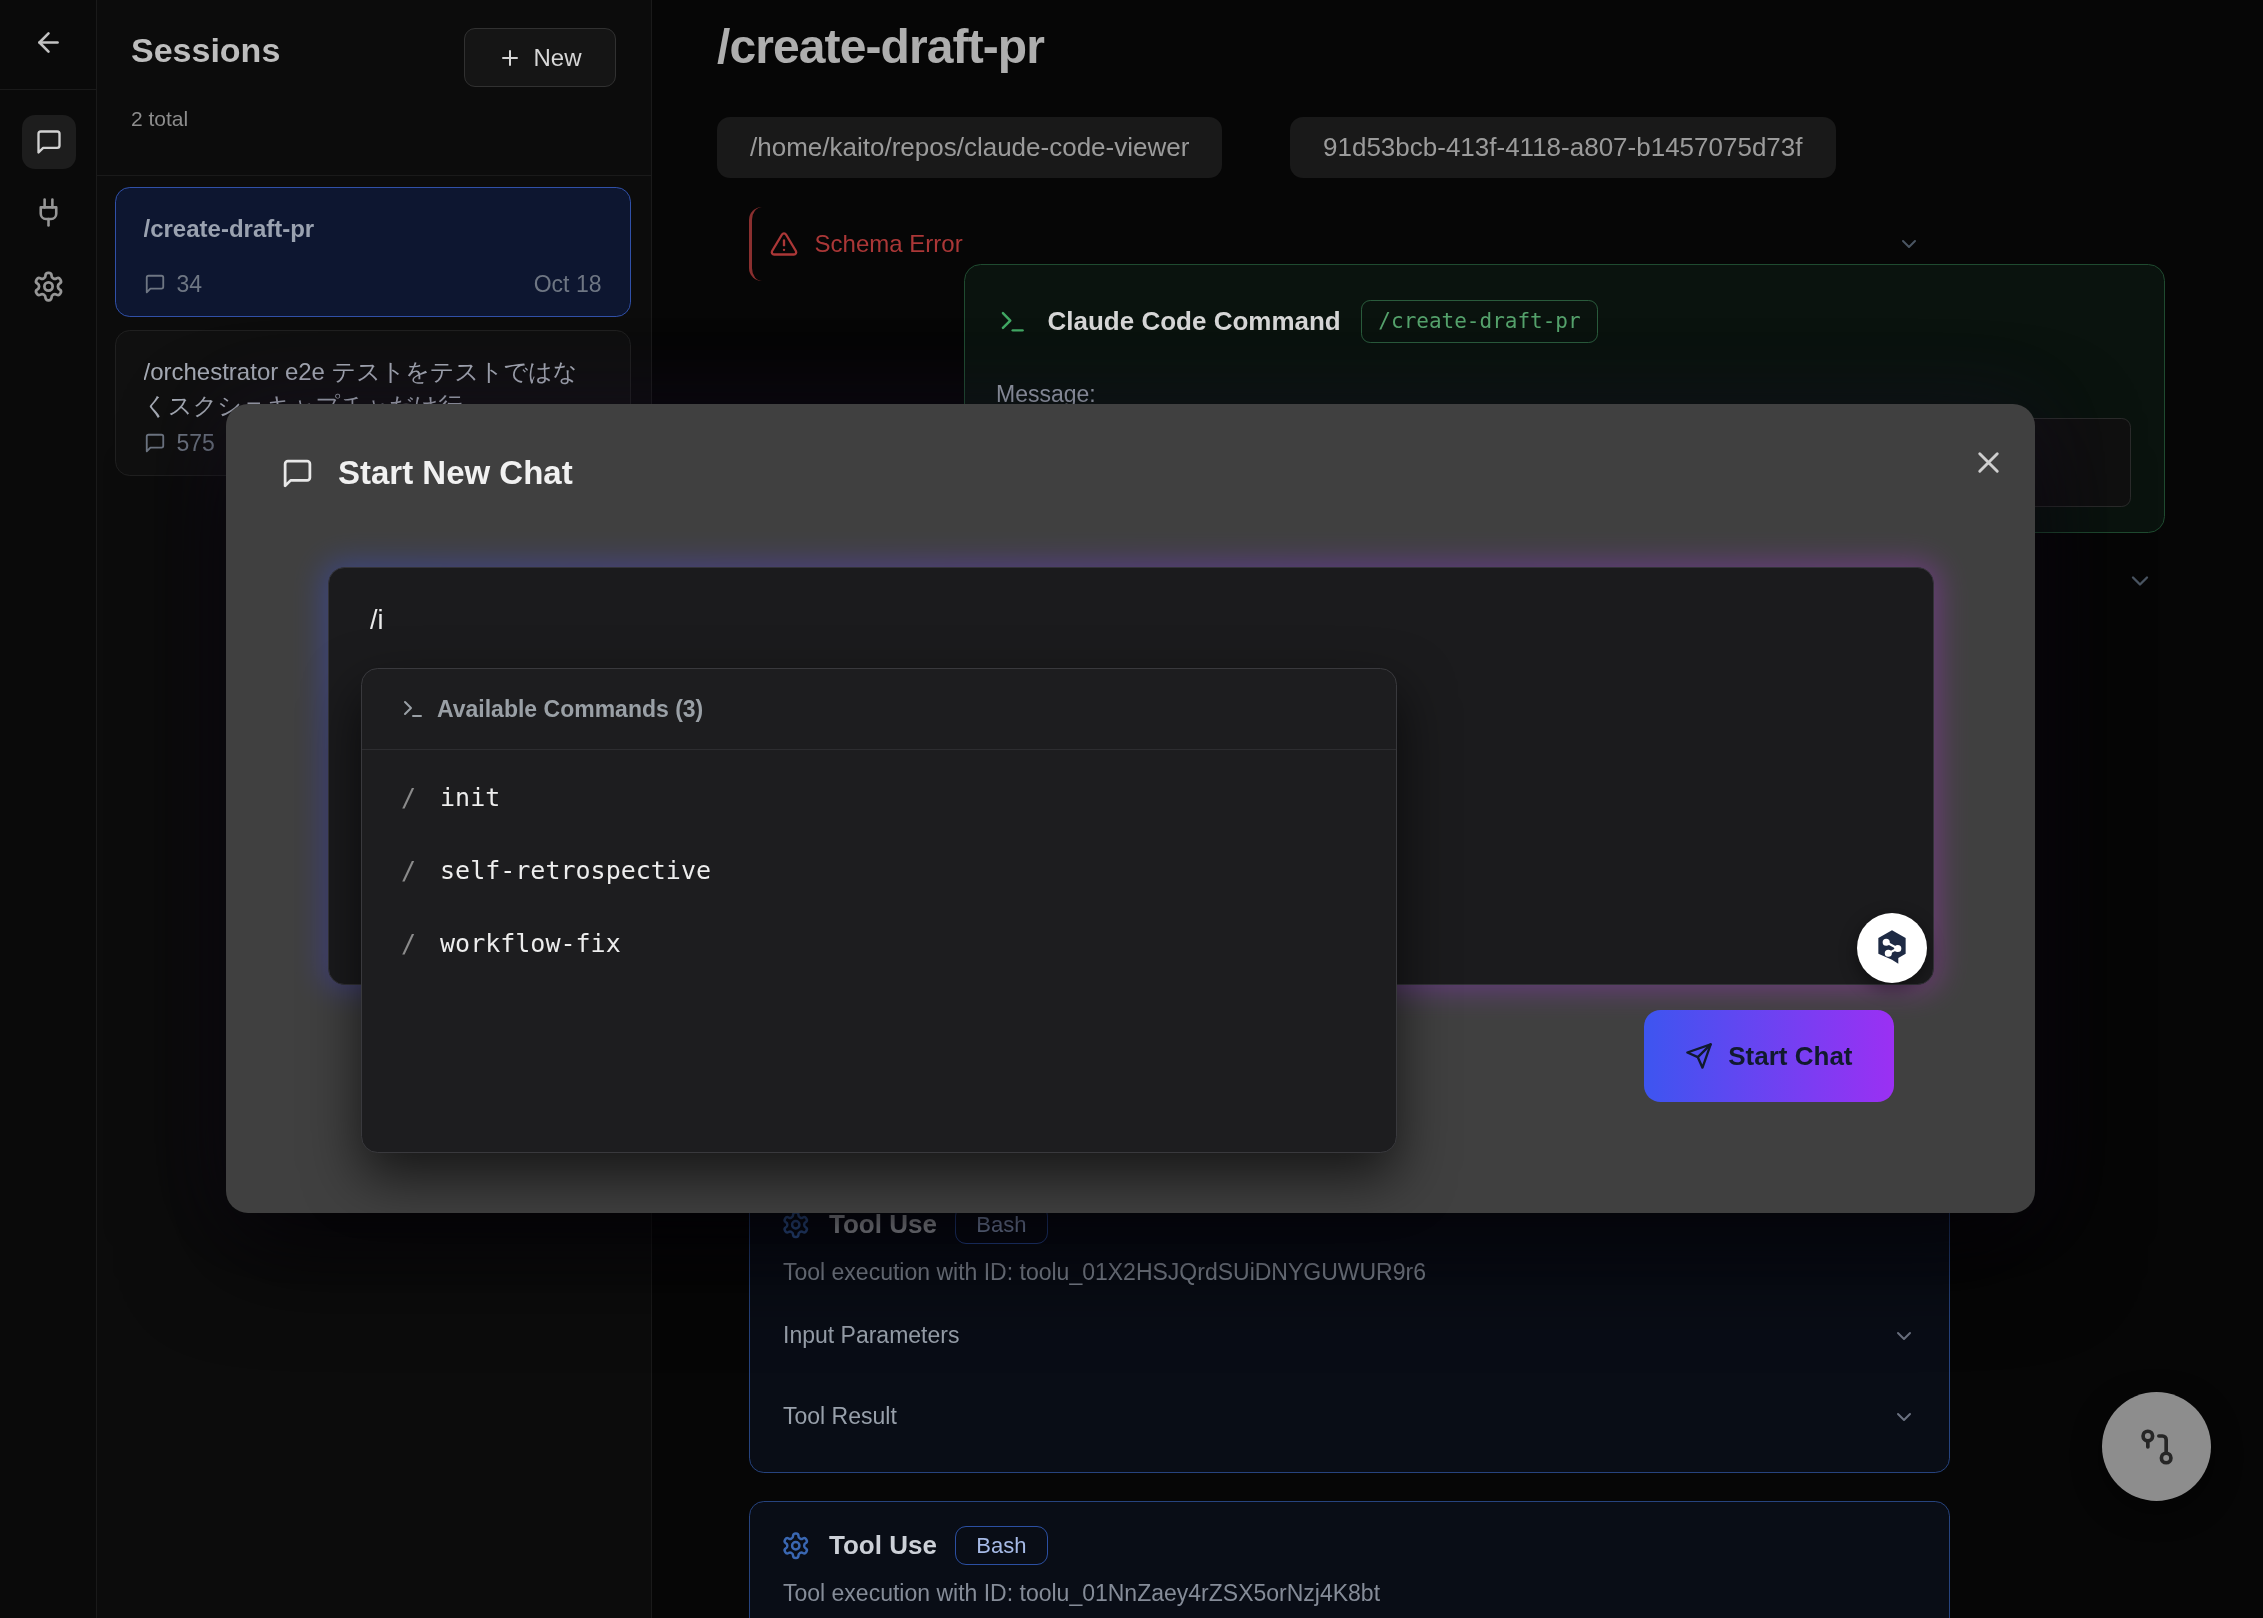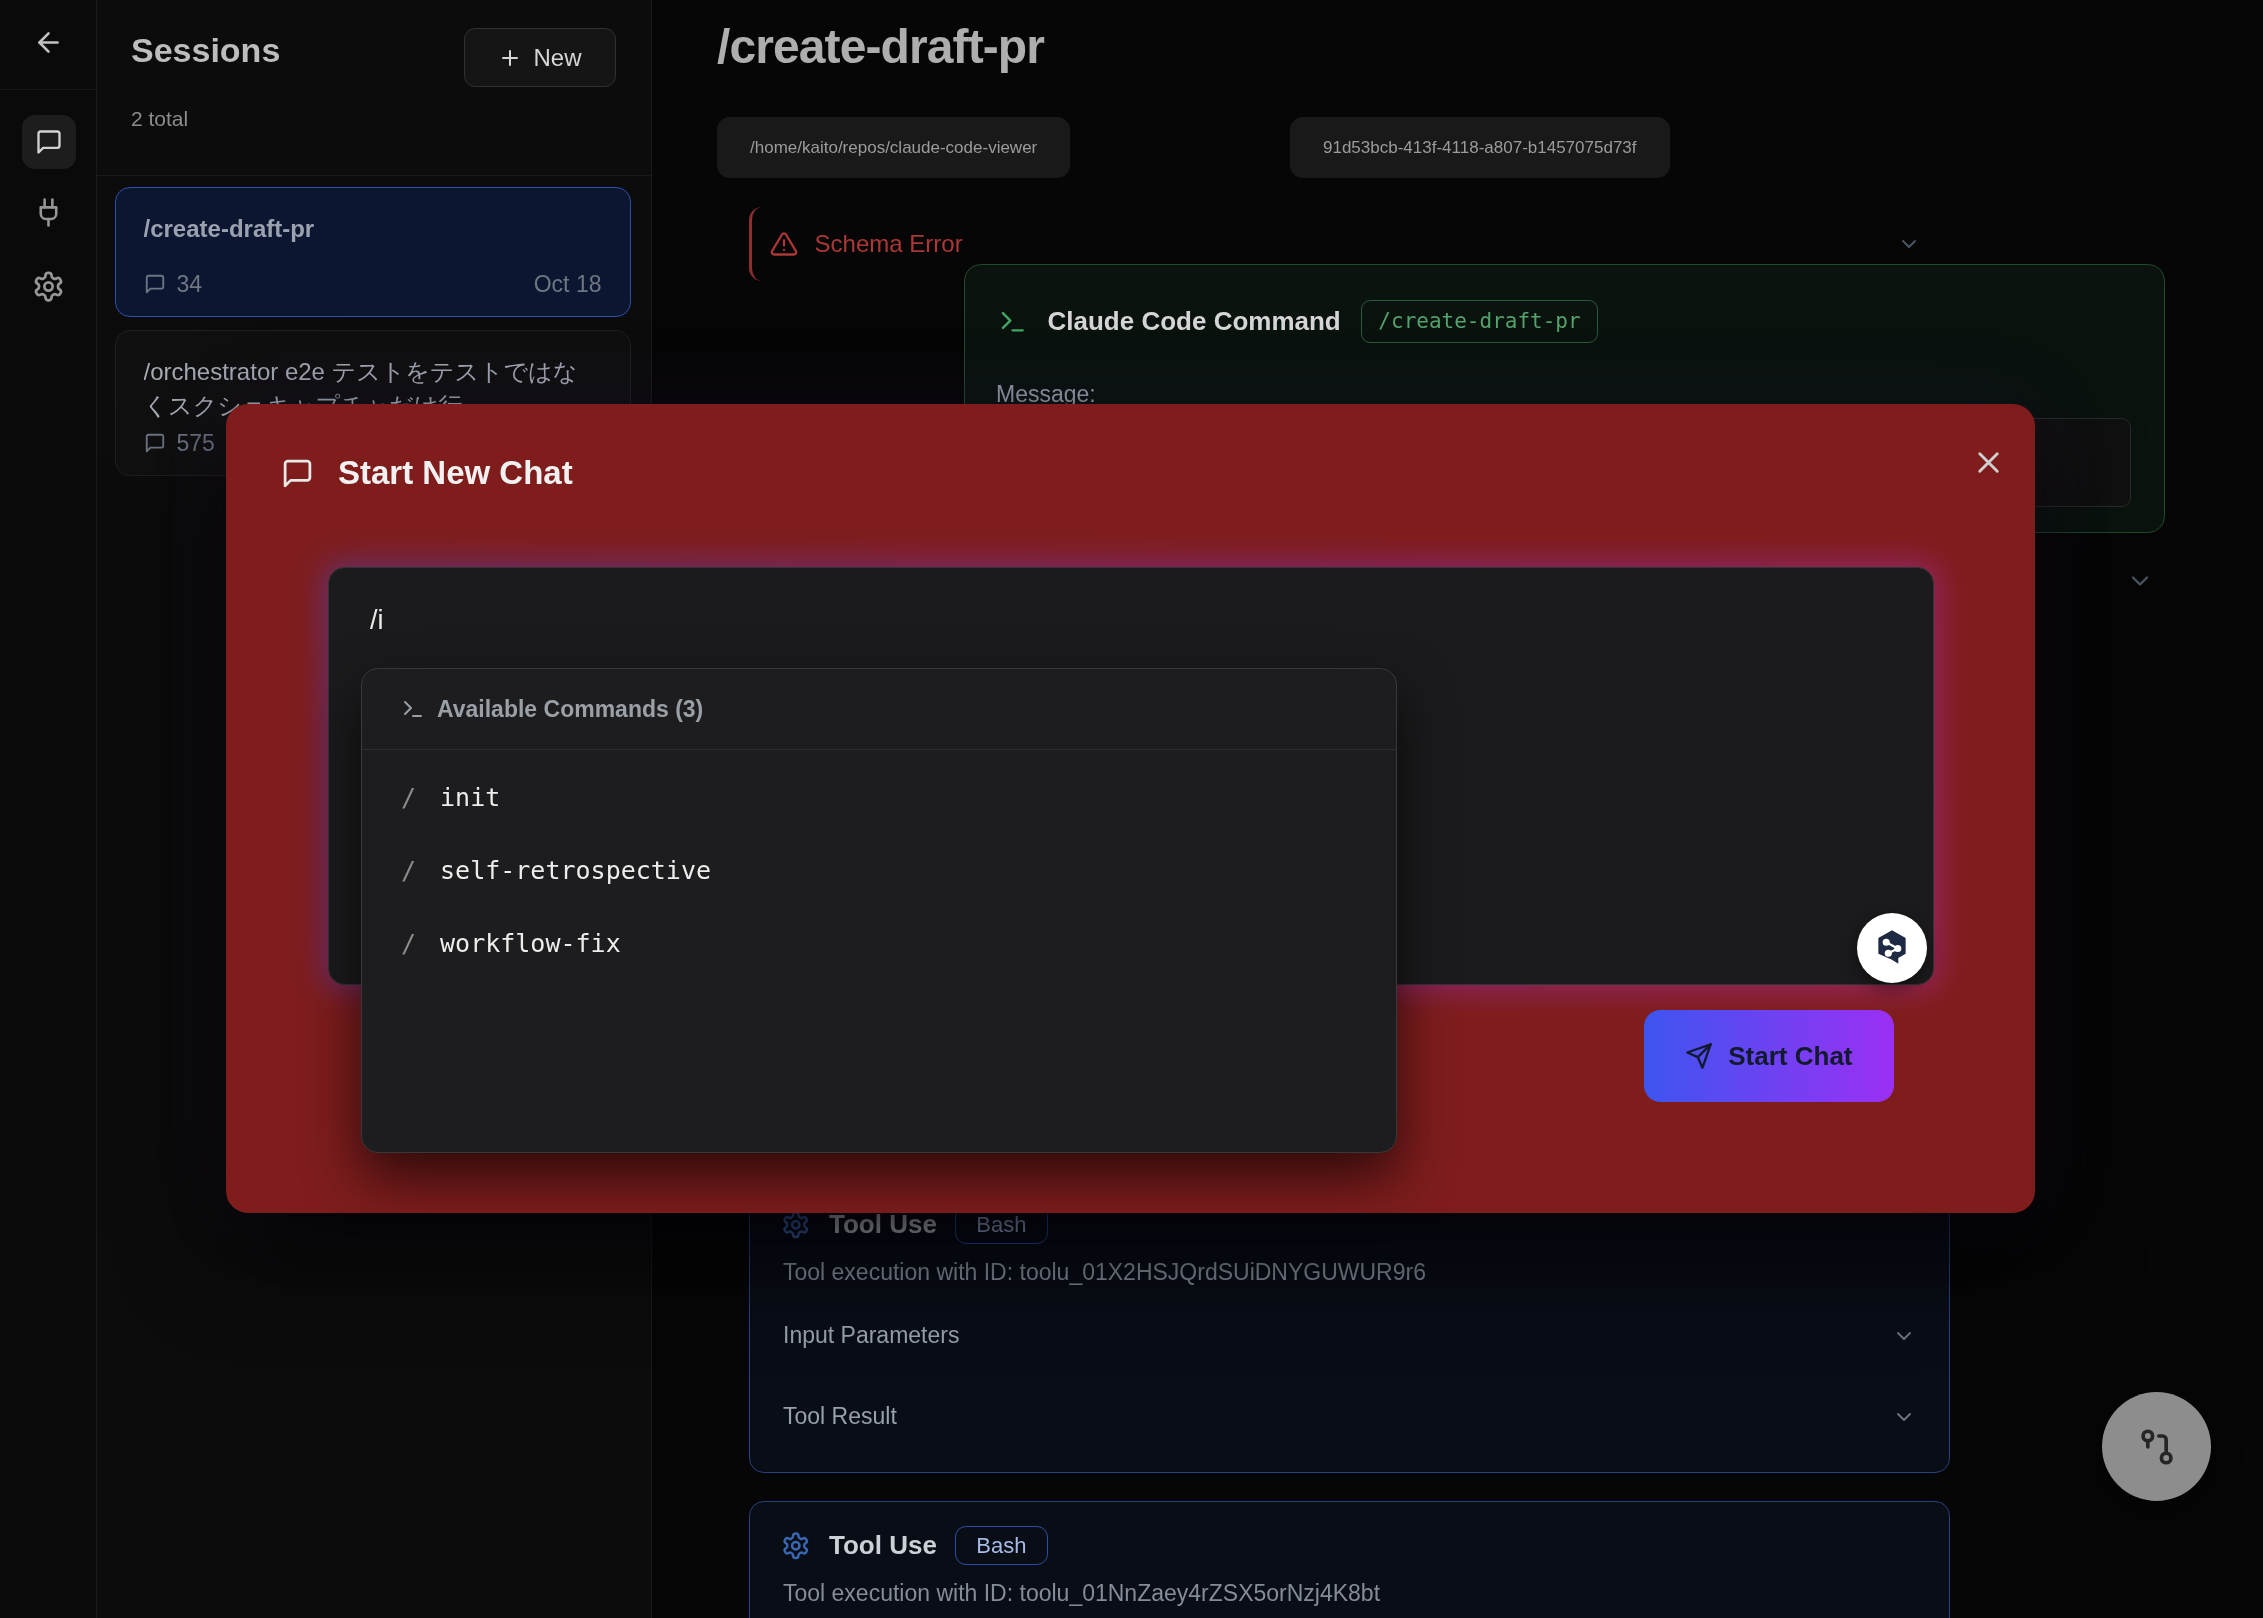--- a/index.html
+++ b/index.html
@@ -31,21 +31,21 @@
   .session-title { font-size:24px; font-weight:600; color:#9aa2b0; line-height:1.42;
     display:-webkit-box; -webkit-line-clamp:2; -webkit-box-orient:vertical; overflow:hidden; }
   .session-card.plain .session-title { color:#a6abb5; font-weight:400; }
   .session-meta { position:absolute; left:28px; right:28px; bottom:18.5px; display:flex; align-items:center; color:#6e7683; font-size:23px; }
   .session-meta .cnt { display:flex; align-items:center; gap:11px; }
   .session-meta .date { margin-left:auto; }
 
   
   .main-title { left:717px; top:18.5px; font-size:48px; font-weight:700; color:#aeaeae; letter-spacing:-0.9px; }
   .chip { top:117px; height:61px; background:#191919; border-radius:13px; display:flex; align-items:center;
-    padding:0 33px; font-size:17px; color:#9b9b9b; white-space:nowrap; }
+    padding:0 33px; font-size:26px; color:#9b9b9b; white-space:nowrap; }
   .chip.repo { left:717px; }
   .chip.sid  { left:1290px; }
 
   .schema { left:749px; top:207px; width:1192px; height:74px; border-left:3.7px solid #8a2f2f; border-radius:13px;
     display:flex; align-items:center; padding-left:18px; gap:16.6px; color:#ab3737; font-size:24px; }
   .schema .chev { position:absolute; right:20px; color:#4a5562; }
 
   .cmd-card { left:964px; top:264px; width:1201px; height:269px; background:#0a130e; border:1.4px solid #1f4b30; border-radius:16.6px; }
   .cmd-head { position:absolute; left:33px; top:35px; display:flex; align-items:center; gap:20px; }
   .cmd-title { font-size:26px; font-weight:600; color:#d6d6d6; }
@@ -64,21 +64,21 @@
   .tool-badge { font-size:22px; color:#a6bae6; border:1.4px solid #2b4fa2; border-radius:11px; padding:5.5px 20px; }
   .tool-id { position:absolute; left:33px; font-size:23px; color:#858c98; }
   .tool-sec { position:absolute; left:33px; right:33px; display:flex; align-items:center; font-size:23px; color:#98a0ab; cursor:pointer; }
   .tool-sec .chev { margin-left:auto; color:#6b7280; }
 
   
   .fab { left:2102px; top:1392px; width:109px; height:109px; border-radius:50%; background:#8d8d8d;
     display:flex; align-items:center; justify-content:center; color:#262626; cursor:pointer; box-shadow:0 9.2px 28px rgba(0,0,0,.5); }
 
   
-  .modal { left:226px; top:404px; width:1809px; height:809px; background:#7f1d1d; border-radius:22px;
+  .modal { left:226px; top:404px; width:1809px; height:809px; background:#404040; border-radius:22px;
     box-shadow:0 37px 102px rgba(0,0,0,.85), 0 0 83px rgba(130,70,220,.10); }
   .modal-head { position:absolute; left:55px; top:50px; display:flex; align-items:center; gap:24px; color:#e8e8e8; }
   .modal-title { font-size:33px; font-weight:700; color:#f1f1f1; }
   .modal-close { position:absolute; left:1735px; top:31px; width:55px; height:55px; display:flex; align-items:center;
     justify-content:center; color:#cfcfcf; cursor:pointer; }
 
   .input-wrap { position:absolute; left:102px; top:163px; width:1606px; height:418px; }
   .input-wrap::before { content:""; position:absolute; inset:-4.6px; border-radius:18.5px;
     background:linear-gradient(120deg,#3550e8,#8a35ec 55%,#c238d8); filter:blur(14.8px); opacity:.38; }
   .input-box { position:absolute; inset:0; background:#1b1b1d; border:0.9px solid #333338; border-radius:16.6px; }

